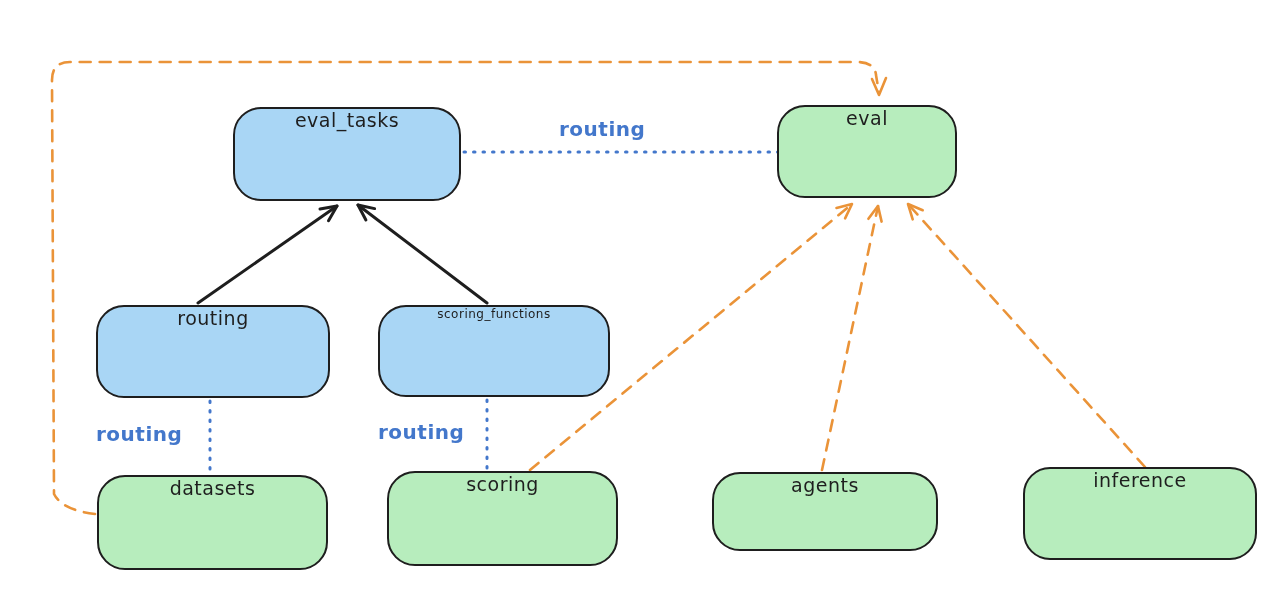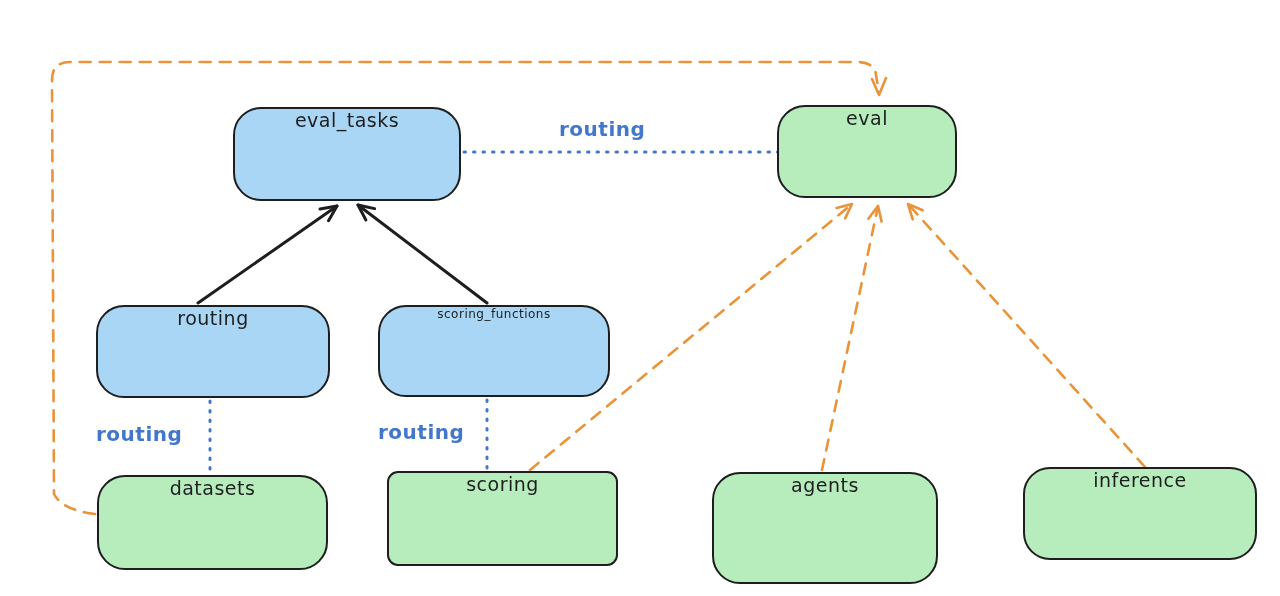--- a/index.html
+++ b/index.html
@@ -46,22 +46,22 @@
     text-align: left;
     width: 120px;
   }
 
   
   #n-eval_tasks        { left: 233px; top: 107px; width: 228px; height: 94px; }
   #n-eval              { left: 777px; top: 105px; width: 180px; height: 93px; }
   #n-datasets          { left:  96px; top: 305px; width: 234px; height: 93px; }
   #n-scoring_functions { left: 378px; top: 305px; width: 232px; height: 92px; font-size: 12px; }
   #n-datasetio         { left:  97px; top: 475px; width: 231px; height: 95px; }
-  #n-scoring           { left: 387px; top: 471px; width: 231px; height: 95px; border-radius: 11px; }
-  #n-agents            { left: 712px; top: 472px; width: 226px; height: 112px; }
+  #n-scoring           { left: 387px; top: 471px; width: 231px; height: 95px; }
+  #n-agents            { left: 712px; top: 472px; width: 226px; height: 79px; }
   #n-inference         { left: 1023px; top: 467px; width: 234px; height: 93px; border-radius: 27px; }
 
   
   #lbl-routing-mid      { left: 559px; top: 117px; }
   #lbl-routing-datasets { left:  96px; top: 422px; }
   #lbl-routing-scoring  { left: 378px; top: 420px; }
 </style>
 </head>
 <body>
 

